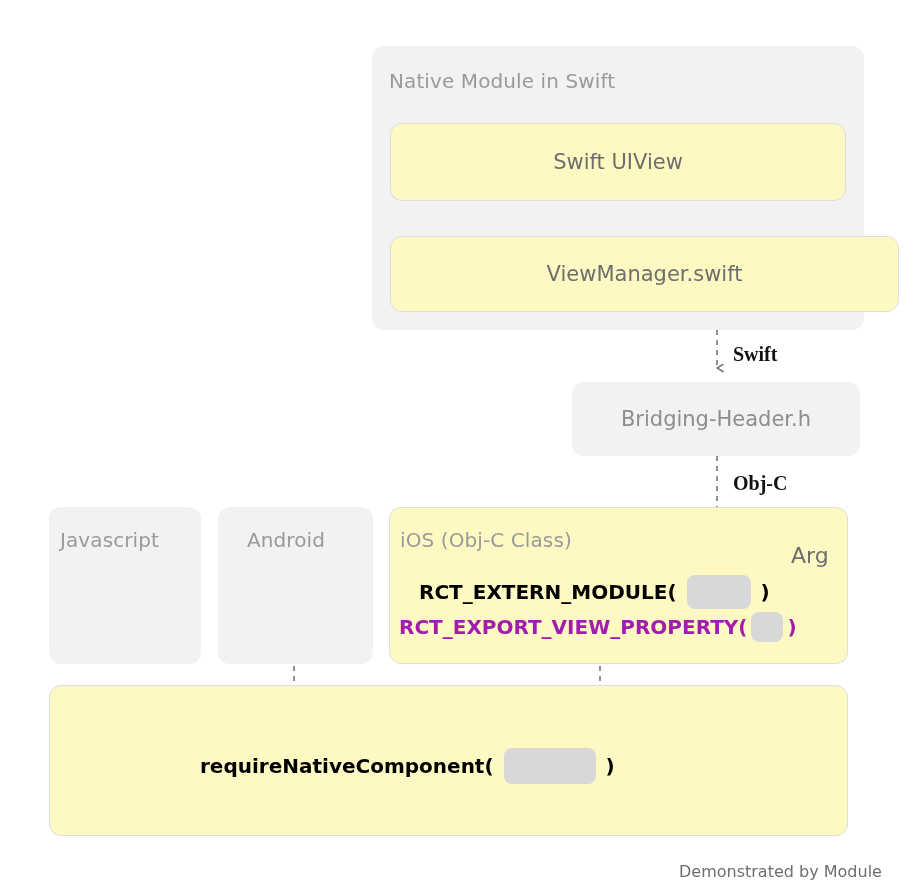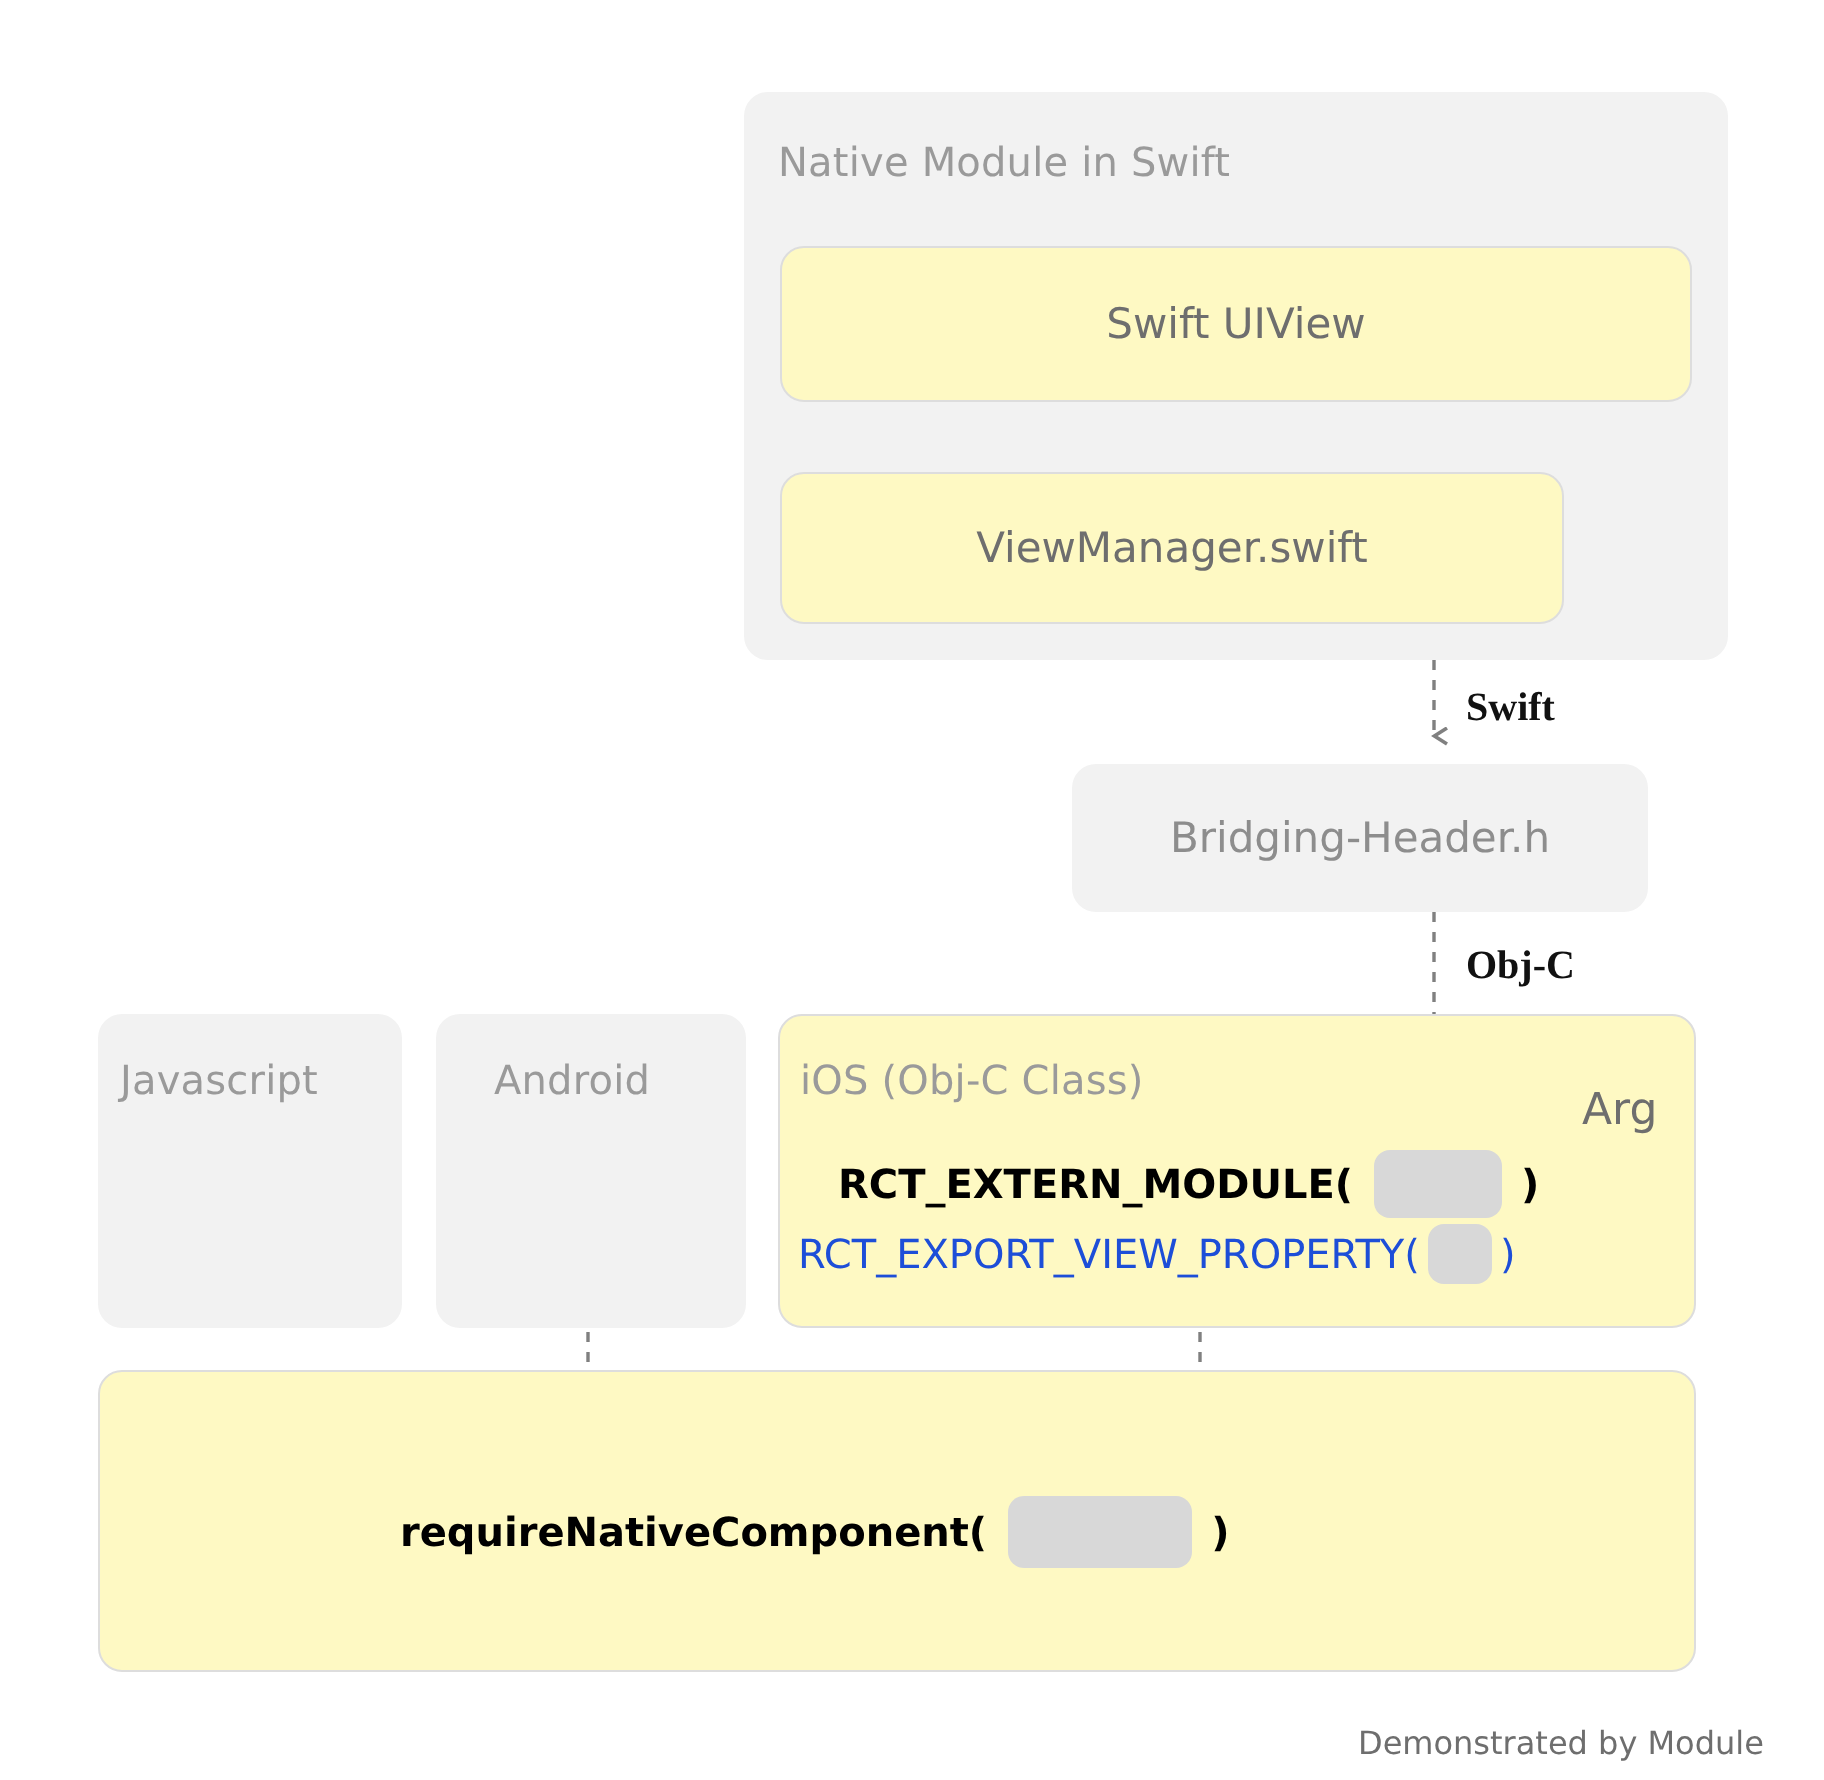--- a/index.html
+++ b/index.html
@@ -77,21 +77,21 @@
   }
   .code-line {
     position: absolute;
     font-size: 20px;
     font-weight: bold;
     white-space: nowrap;
     display: flex;
     align-items: center;
   }
   .code-dark { color: #000000; }
-  .code-muted { color: #1d4ed8; font-weight: normal; }
+  .code-muted { color: #a21caf; font-weight: bold; }
   .slot {
     display: inline-block;
     background: #d8d8d8;
     border-radius: 8px;
     vertical-align: middle;
   }
   .slot-wide { width: 64px; height: 34px; margin: 0 10px; }
   .slot-narrow { width: 32px; height: 30px; margin: 0 4px; }
   .slot-rn { width: 92px; height: 36px; margin: 0 10px; }
   .footer-note {
@@ -146,27 +146,27 @@
     </g>
   </svg>
 
   <div class="fill-box" style="left:372px; top:46px; width:492px; height:284px;"></div>
   <div class="group-label" style="left:389px; top:69px;">Native Module in Swift</div>
 
   <div class="outline-box" style="left:390px; top:123px; width:456px; height:78px;">
     <div class="inner-label">Swift UIView</div>
   </div>
 
-  <div class="outline-box" style="left:390px; top:236px; width:392px; height:76px;">
+  <div class="outline-box" style="left:390px; top:236px; width:509px; height:76px;">
     <div class="inner-label">ViewManager.swift</div>
   </div>
 
   <div class="edge-label" style="left:733px; top:343px;">Swift</div>
 
-  <div class="fill-box" style="left:536px; top:382px; width:288px; height:74px;">
+  <div class="fill-box" style="left:572px; top:382px; width:288px; height:74px;">
     <div class="pill-label">Bridging-Header.h</div>
   </div>
 
   <div class="edge-label" style="left:733px; top:472px;">Obj-C</div>
 
   <div class="fill-box" style="left:49px; top:507px; width:152px; height:157px;"></div>
   <div class="group-label" style="left:60px; top:528px;">Javascript</div>
 
   <div class="fill-box" style="left:218px; top:507px; width:155px; height:157px;"></div>
   <div class="group-label" style="left:247px; top:528px;">Android</div>

